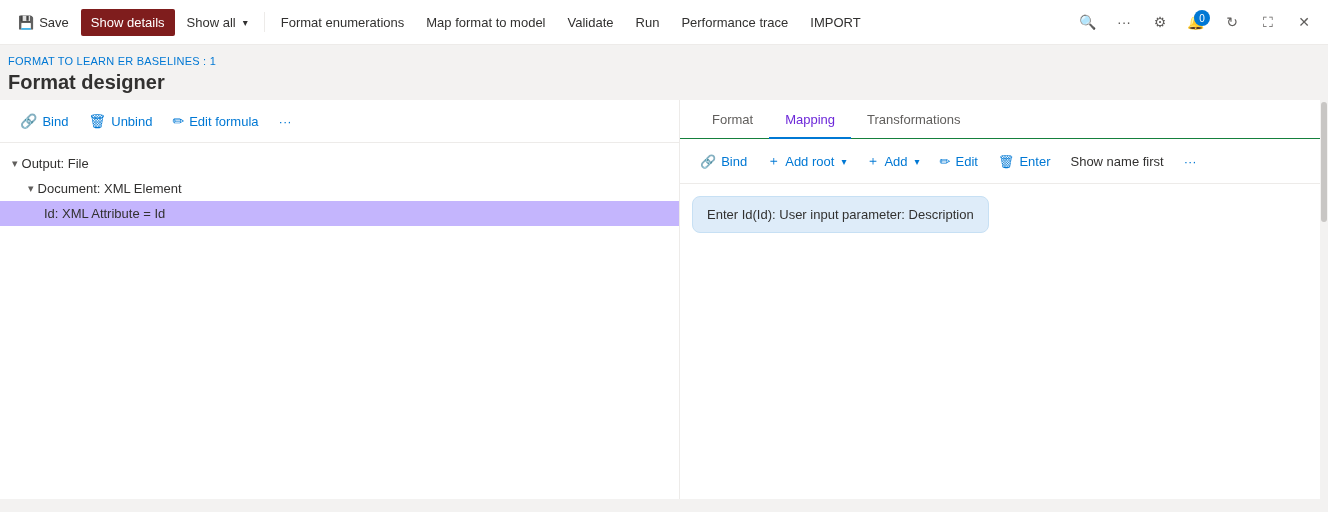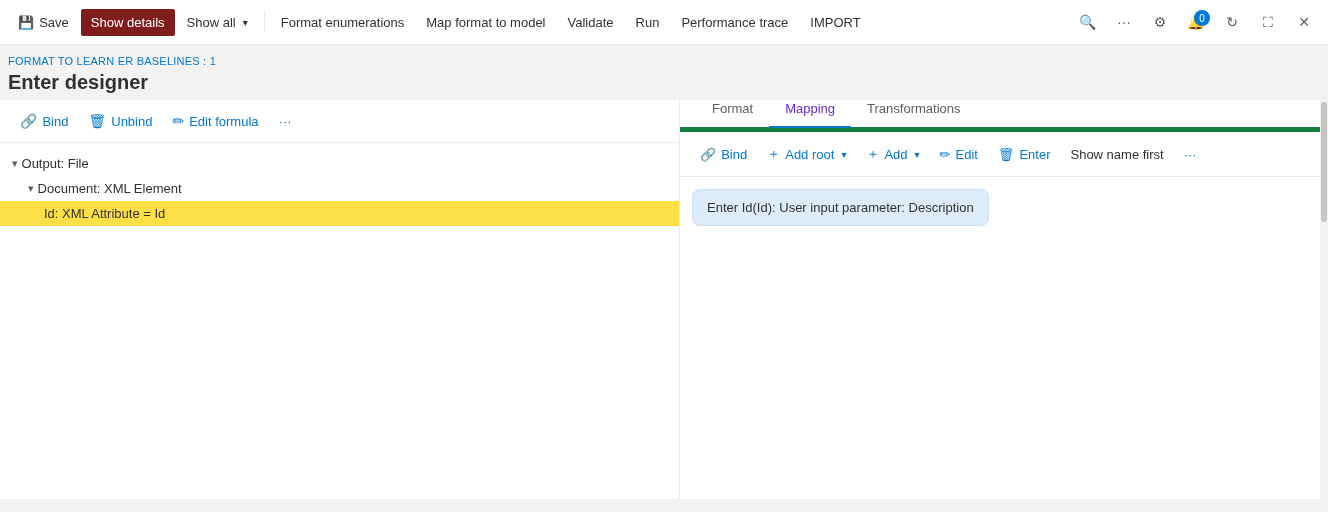--- a/index.html
+++ b/index.html
@@ -133,21 +133,21 @@
       padding: 8px 0;
       overflow-y: auto;
     }
     .tree-item {
       display: flex;
       align-items: center;
       padding: 5px 12px;
       cursor: pointer;
       font-size: 13px;
     }
-    .tree-item.selected { background: #fde047; }
+    .tree-item.selected { background: #c4b5fd; }
     .tree-item .toggle { margin-right: 4px; font-size: 11px; color: #605e5c; }
     .tree-item .indent { display: inline-block; }
     .drag-handle {
       position: absolute;
       left: 677px;
       top: 50%;
       transform: translateY(-50%);
       color: #a19f9d;
       font-size: 16px;
       cursor: grab;
@@ -158,23 +158,23 @@
     .right-pane {
       flex: 1;
       display: flex;
       flex-direction: column;
       background: #fff;
       position: relative;
     }
     .tabs {
       display: flex;
       align-items: flex-end;
-      border-bottom: 5px solid #15803d;
+      border-bottom: 1px solid #15803d;
       padding: 0 16px;
-      height: 32px;
+      height: 39px;
     }
     .tab {
       padding: 10px 16px;
       border: none;
       background: transparent;
       cursor: pointer;
       font-size: 13px;
       color: #605e5c;
       border-bottom: 2px solid transparent;
       margin-bottom: -1px;
@@ -281,21 +281,21 @@
     <button class="icon-btn">⛶</button>
     <button class="icon-btn">✕</button>
   </div>
 </div>
 
 <div class="header-area">
   <div class="breadcrumb">
     <span>FORMAT TO LEARN ER BASELINES :</span>
     <span>1</span>
   </div>
-  <div class="page-title">Enter designer</div>
+  <div class="page-title">Format designer</div>
 </div>
 
 <div class="main-content">
 
   <div class="left-pane left-pane-wrap">
     <div class="left-toolbar">
       <button class="left-toolbar-btn">
         <span class="icon">🔗</span>
         <span>Bind</span>
       </button>

